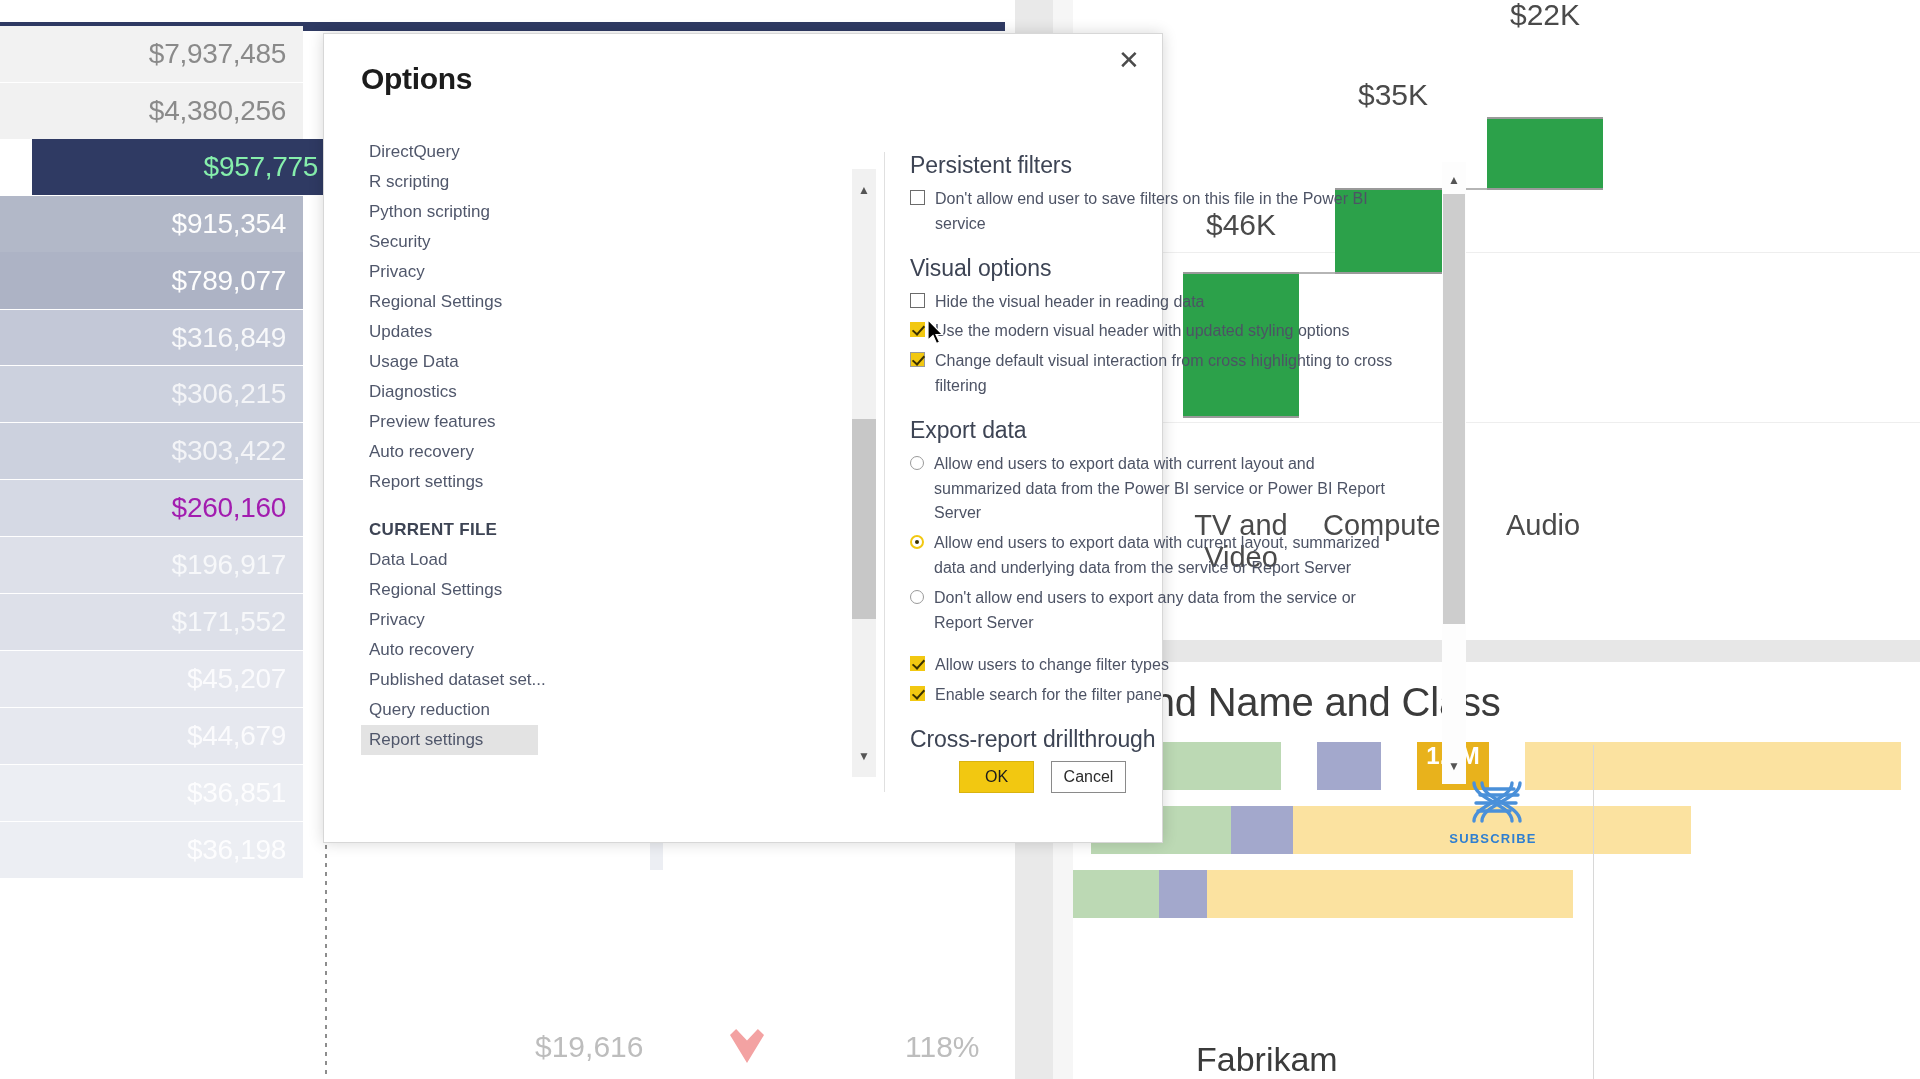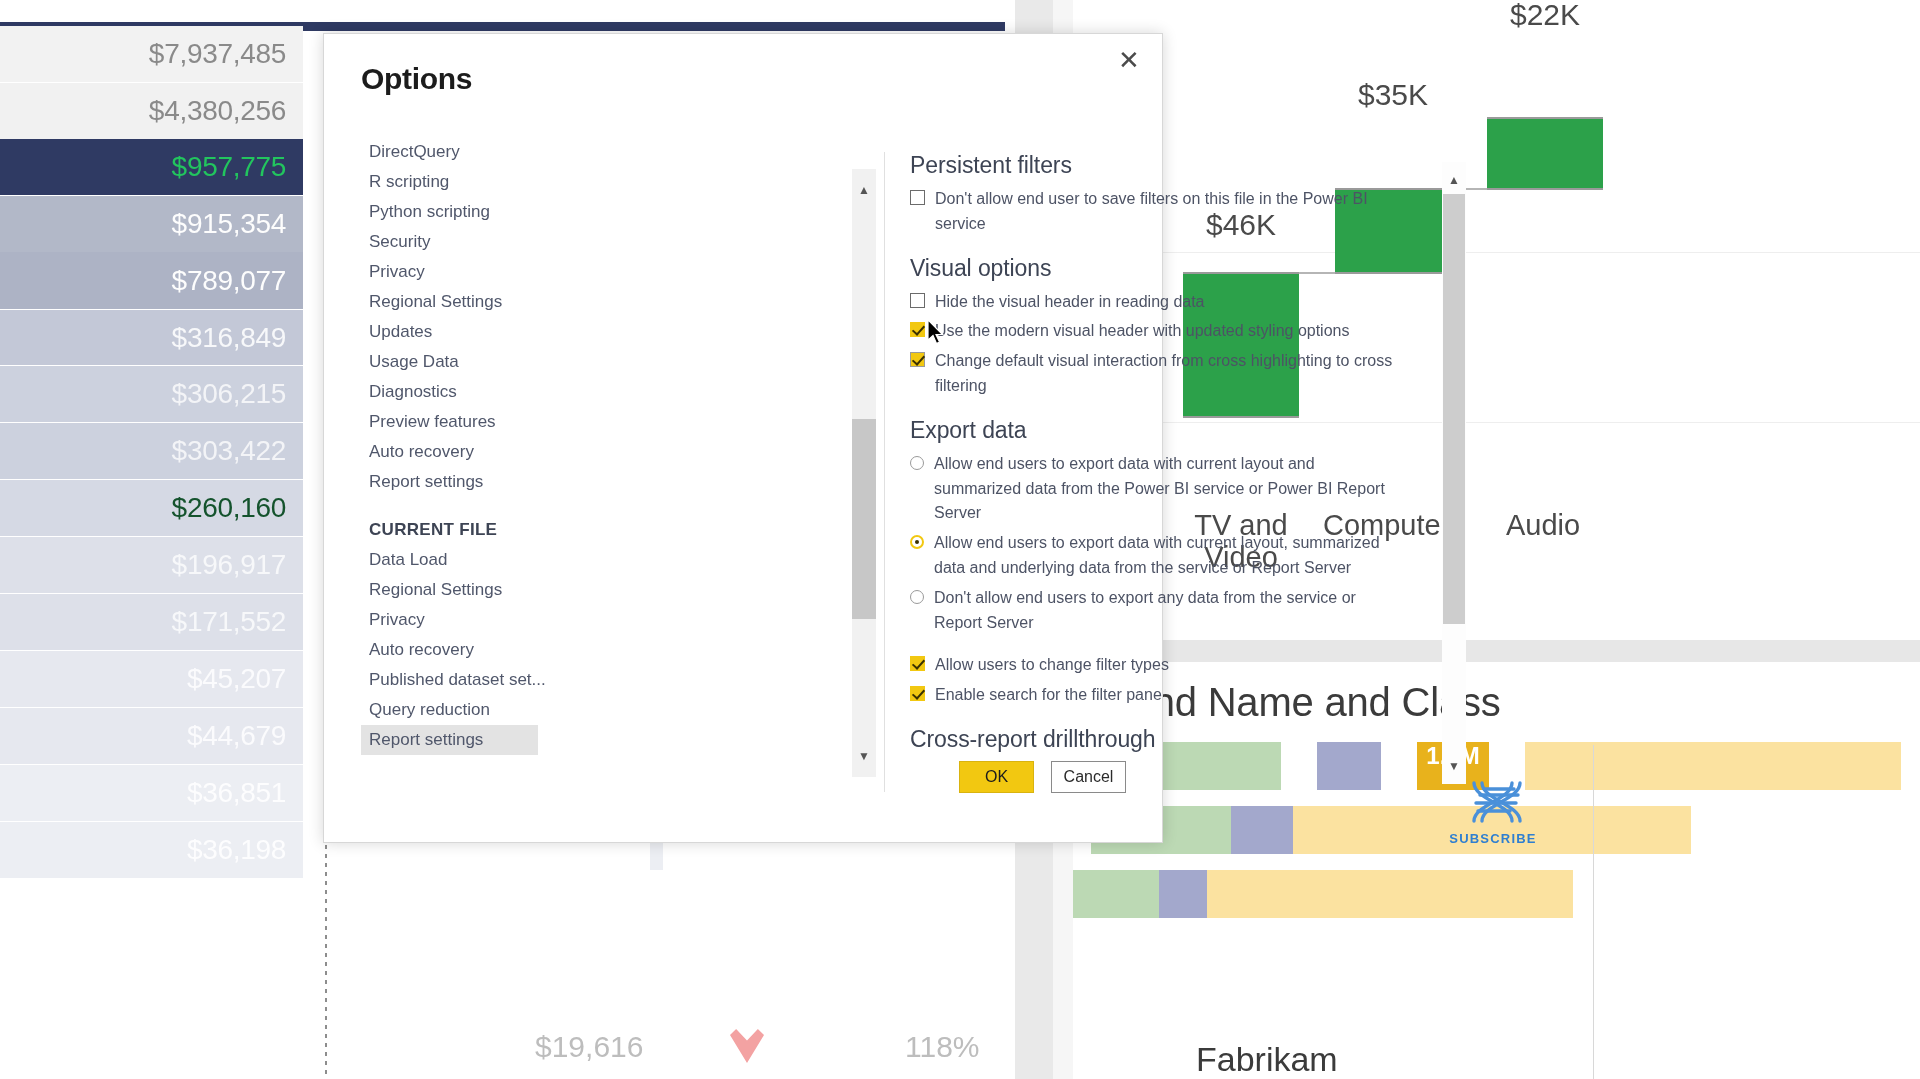--- a/index.html
+++ b/index.html
@@ -170,39 +170,39 @@
     <div class="matrix">
       <div class="matrix-topline2"></div>
       <div class="matrix-topline"></div>
       <div id="matrix-rows">
           <div class="mrow" style="top: 26px; height: 56px; background: rgb(242, 242, 242); color: rgb(138, 138, 138);">
             <span>$7,937,485</span>
           </div>
           <div class="mrow" style="top: 83px; height: 56px; background: rgb(241, 241, 241); color: rgb(138, 138, 138);">
             <span>$4,380,256</span>
           </div>
-          <div class="mrow" style="top: 139px; height: 56px; background: rgb(47, 58, 99); color: #22c55e;">
+          <div class="mrow" style="top: 139px; height: 56px; background: rgb(47, 58, 99); color: #86efac; margin-left: 32px;">
             <span>$957,775</span>
           </div>
           <div class="mrow" style="top: 196px; height: 56px; background: rgb(178, 184, 200); color: rgb(253, 253, 253);">
             <span>$915,354</span>
           </div>
           <div class="mrow" style="top: 252px; height: 57px; background: rgb(173, 179, 197); color: rgb(253, 253, 253);">
             <span>$789,077</span>
           </div>
           <div class="mrow" style="top: 310px; height: 55px; background: rgb(195, 200, 215); color: rgb(247, 248, 250);">
             <span>$316,849</span>
           </div>
           <div class="mrow" style="top: 366px; height: 56px; background: rgb(204, 209, 222); color: rgb(243, 244, 247);">
             <span>$306,215</span>
           </div>
           <div class="mrow" style="top: 423px; height: 56px; background: rgb(204, 209, 222); color: rgb(243, 244, 247);">
             <span>$303,422</span>
           </div>
-          <div class="mrow" style="top: 480px; height: 56px; background: rgb(213, 217, 228); color: #14532d;">
+          <div class="mrow" style="top: 480px; height: 56px; background: rgb(213, 217, 228); color: #a21caf;">
             <span>$260,160</span>
           </div>
           <div class="mrow" style="top: 537px; height: 56px; background: rgb(221, 224, 233); color: rgb(247, 248, 250);">
             <span>$196,917</span>
           </div>
           <div class="mrow" style="top: 594px; height: 56px; background: rgb(221, 224, 233); color: rgb(247, 248, 250);">
             <span>$171,552</span>
           </div>
           <div class="mrow" style="top: 651px; height: 56px; background: rgb(230, 232, 239); color: rgb(251, 251, 253);">
             <span>$45,207</span>

